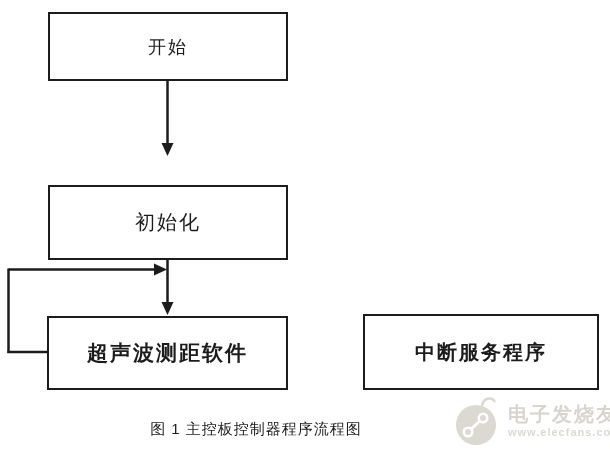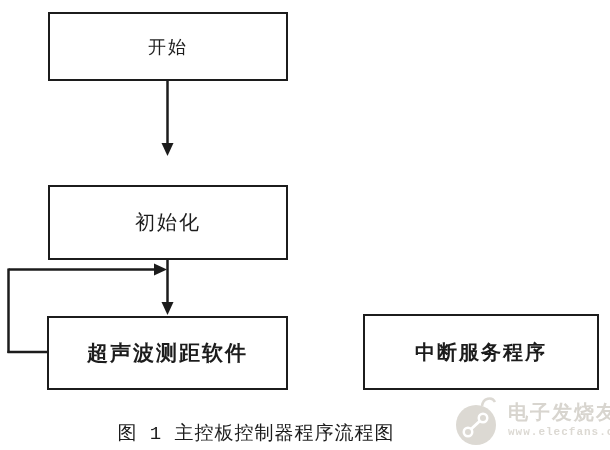--- a/index.html
+++ b/index.html
@@ -5,21 +5,21 @@
   html, body {
     margin: 0;
     padding: 0;
     background: #ffffff;
   }
   #canvas {
     position: relative;
     width: 610px;
     height: 450px;
     background: #ffffff;
-    font-family: Liberation Mono, monospace;
+    font-family: Liberation Sans, sans-serif;
     overflow: hidden;
   }
   .flow-box {
     position: absolute;
     box-sizing: border-box;
     border: 2px solid #1c1c1c;
     background: #ffffff;
     display: flex;
     align-items: center;
     justify-content: center;
@@ -38,21 +38,21 @@
     width: 610px; height: 450px;
     z-index: 1;
   }
 
   .caption {
     position: absolute;
     left: 0;
     top: 420px;
     width: 512px;
     text-align: center;
-    font-size: 19px;
+    font-size: 15px;
     color: #1c1c1c;
     letter-spacing: 1px;
     z-index: 2;
   }
 
   .watermark {
     position: absolute;
     left: 452px;
     top: 394px;
     display: flex;

